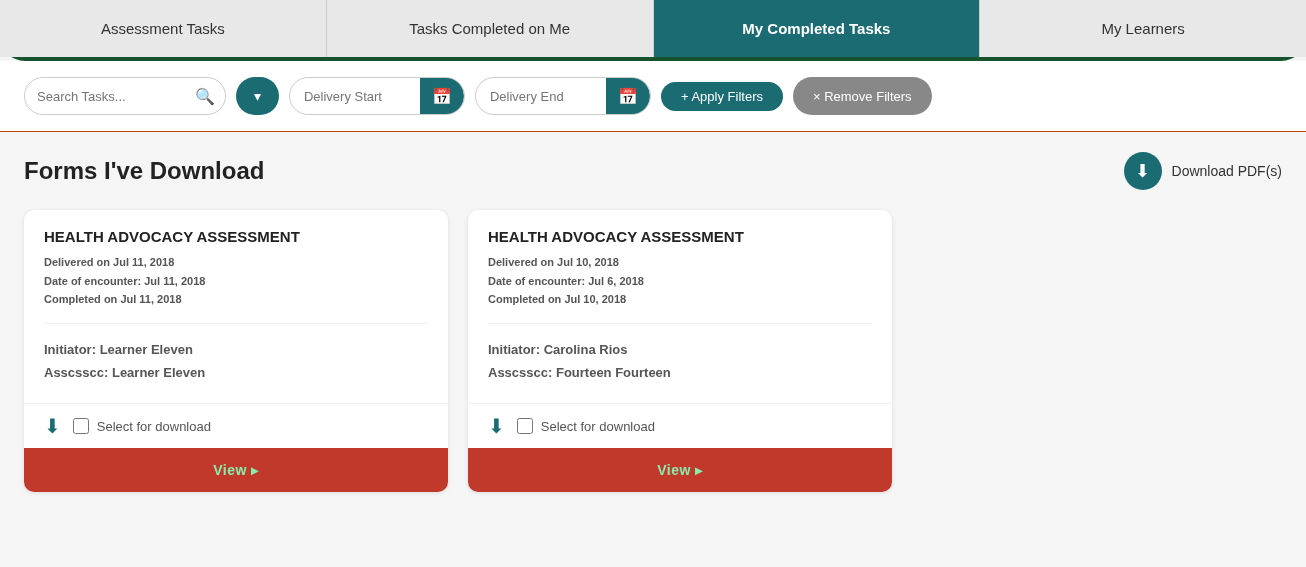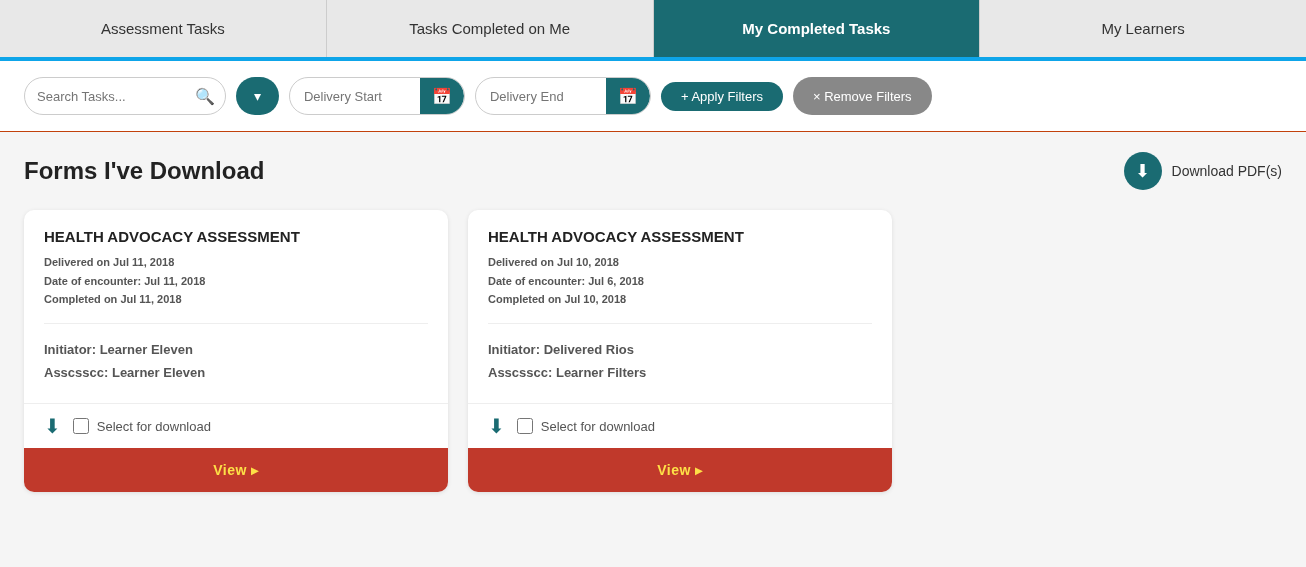--- a/index.html
+++ b/index.html
@@ -2,21 +2,22 @@
 <html><head>
   <meta charset="utf-8">
   <style>
     * { box-sizing: border-box; margin: 0; padding: 0; }
     body { font-family: Arial, sans-serif; background: #f5f5f5; min-width: 1306px; }
 
     
     .tabs-bar {
       display: flex;
       background: #3b82f6;
-      border-bottom: 4px solid #0ea5e9;
+      border-bottom: 4px solid #14532d;
+      border-radius: 25px;
     }
     .tab {
       flex: 1;
       padding: 20px 16px;
       text-align: center;
       font-size: 15px;
       color: #333;
       background: #e8e8e8;
       cursor: pointer;
       border-right: 1px solid #ccc;
@@ -234,21 +235,21 @@
       display: flex;
       align-items: flex-end;
       gap: 8px;
       font-size: 13px;
       color: #555;
       cursor: pointer;
     }
     .checkbox-label input { cursor: pointer; width: 16px; height: 16px; }
     .card-view-btn {
       background: #c0392b;
-      color: #fde047;
+      color: #86efac;
       border: none;
       padding: 14px 0;
       text-align: center;
       font-size: 14px;
       cursor: pointer;
       font-weight: bold;
       letter-spacing: 0.5px;
       width: 100%;
       display: flex;
       align-items: center;
@@ -367,25 +368,25 @@
           </div>
           <div>
             <span>Completed on</span>
             <span style="font-weight: bold;">Jul 10, 2018</span>
           </div>
         </div>
         <hr class="card-divider">
         <div class="card-people">
           <div>
             <span>Initiator:</span>
-            <span><span style="font-weight: bold;">Delivered Rios</span></span>
+            <span><span style="font-weight: bold;">Carolina Rios</span></span>
           </div>
           <div>
             <span>Asscsscс:</span>
-            <span><span style="font-weight: bold;">Learner Filters</span></span>
+            <span><span style="font-weight: bold;">Fourteen Fourteen</span></span>
           </div>
         </div>
       </div>
       <div class="card-footer-top">
         <span class="download-icon-small">⬇</span>
         <label class="checkbox-label">
           <input type="checkbox" style="">
           <span>Select for download</span>
         </label>
       </div>

